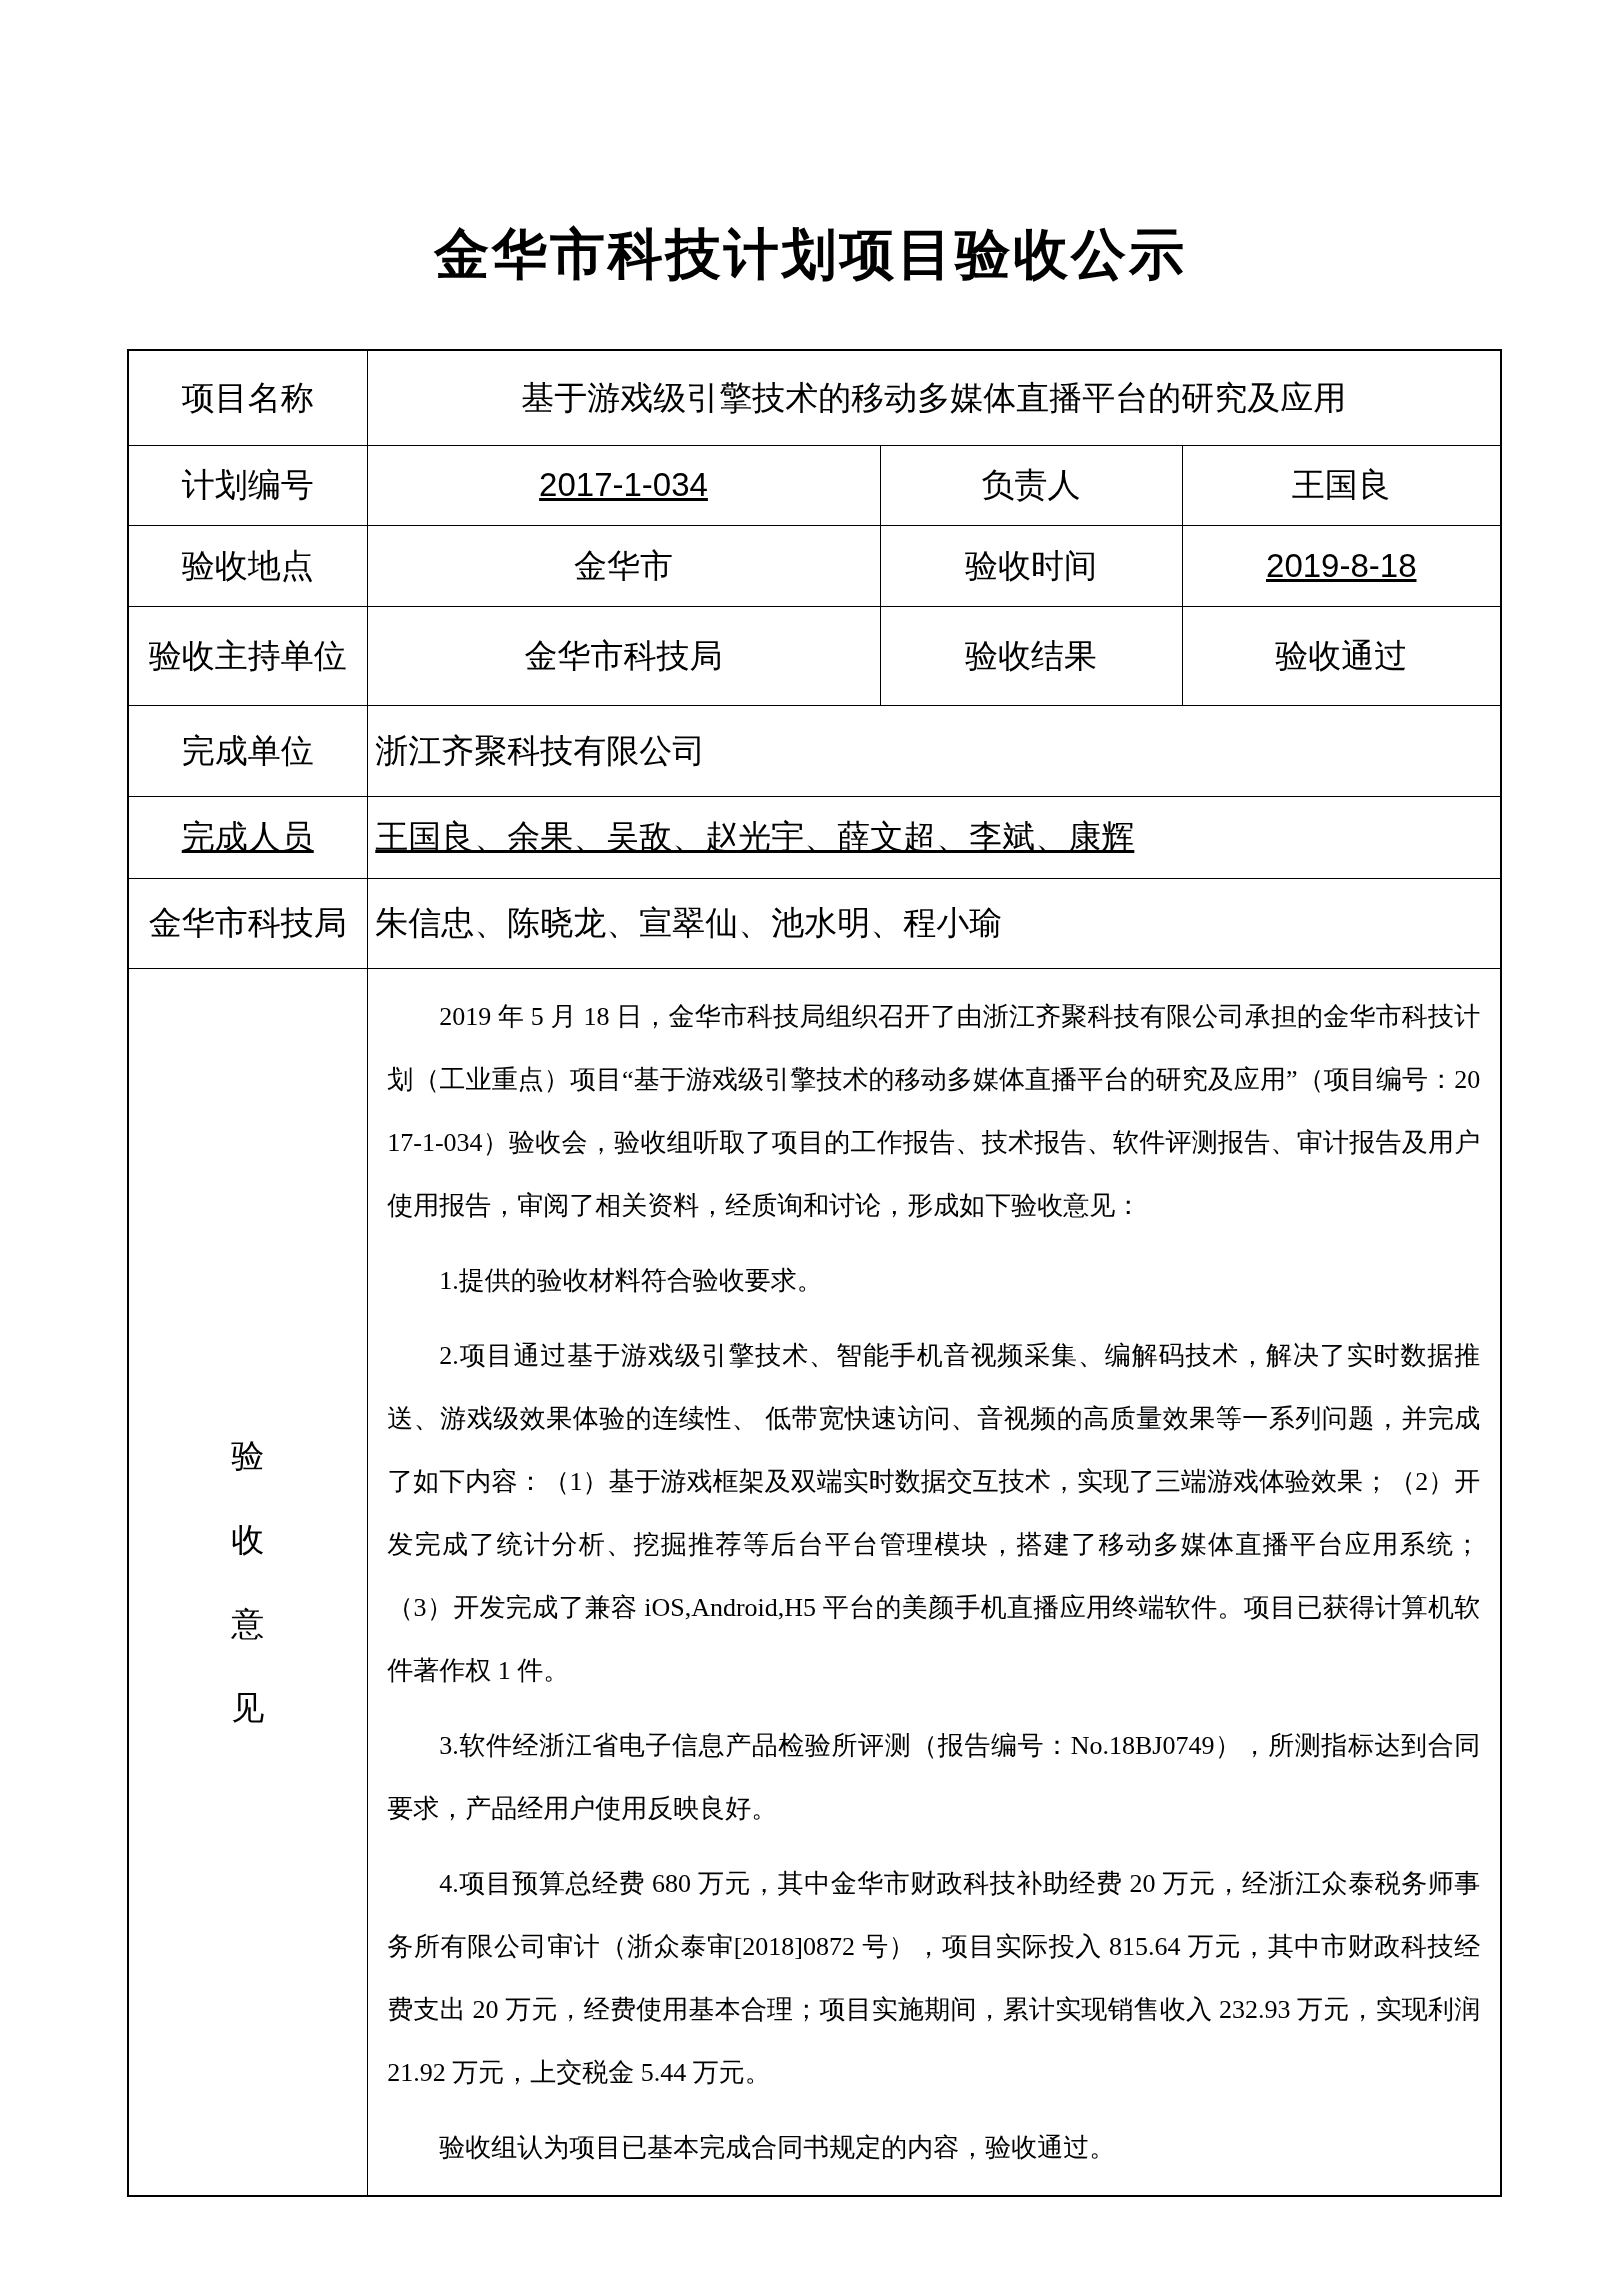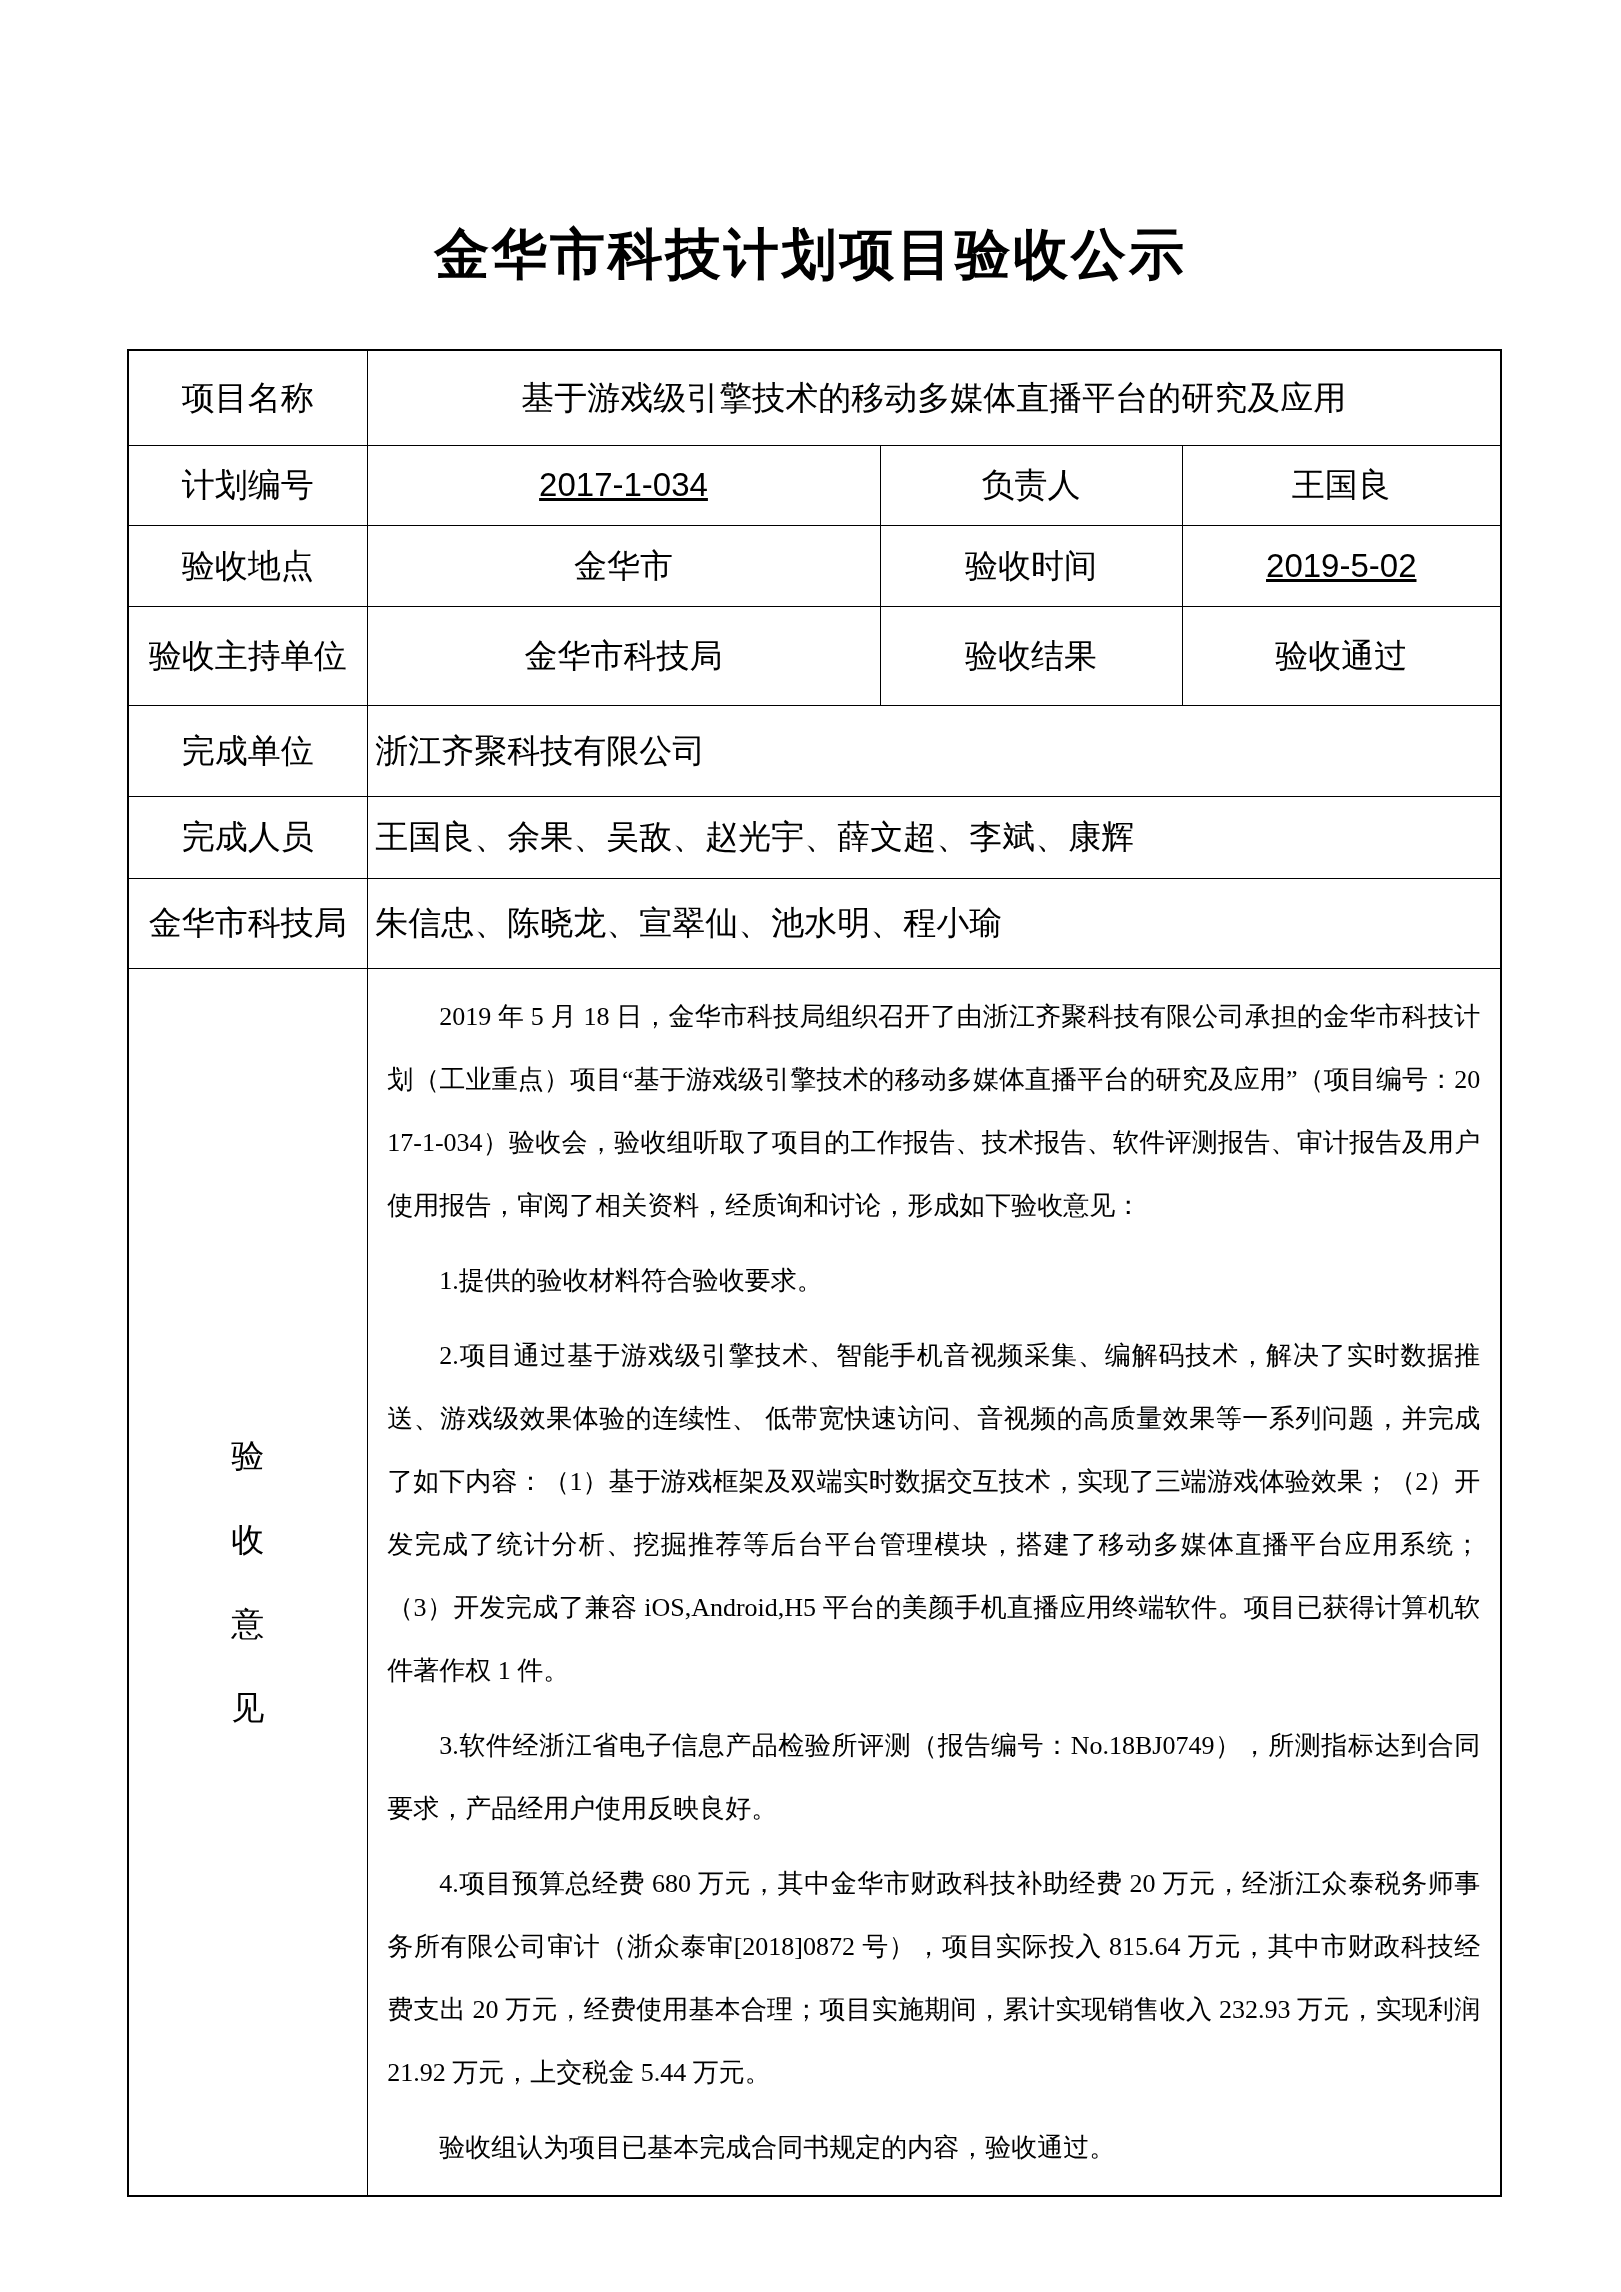--- a/index.html
+++ b/index.html
@@ -56,21 +56,21 @@
     font-family: "Liberation Sans", "DejaVu Sans", sans-serif;
     font-size: 32px;
     text-align: center;
     text-decoration: underline;
   }
   tr.r1  td { height: 86px; }
   tr.r2  td { height: 71px; }
   tr.r3  td { height: 73px; }
   tr.r4  td { height: 90px; }
   tr.r5  td { height: 82px; margin-left: 15px; }
-  tr.r6  td { height: 73px; }
+  tr.r6  td { height: 73px; text-decoration: underline; }
   tr.r7  td { height: 82px; }
   tr.r8  td { height: 1080px; }
   td.opinion-label {
     text-align: center;
     vertical-align: middle;
   }
   td.opinion-label .vchar {
     display: block;
     font-size: 33px;
     line-height: 84px;
@@ -110,21 +110,21 @@
     <td class="lbl">计划编号</td>
     <td class="num">2017-1-034</td>
     <td class="lbl">负责人</td>
     <td class="val-center">王国良</td>
   </tr>
 
   <tr class="r3">
     <td class="lbl">验收地点</td>
     <td class="val-center">金华市</td>
     <td class="lbl">验收时间</td>
-    <td class="num">2019-5-02</td>
+    <td class="num">2019-8-18</td>
   </tr>
 
   <tr class="r4">
     <td class="lbl">验收主持单位</td>
     <td class="val-center">金华市科技局</td>
     <td class="lbl">验收结果</td>
     <td class="val-center">验收通过</td>
   </tr>
 
   <tr class="r5">

